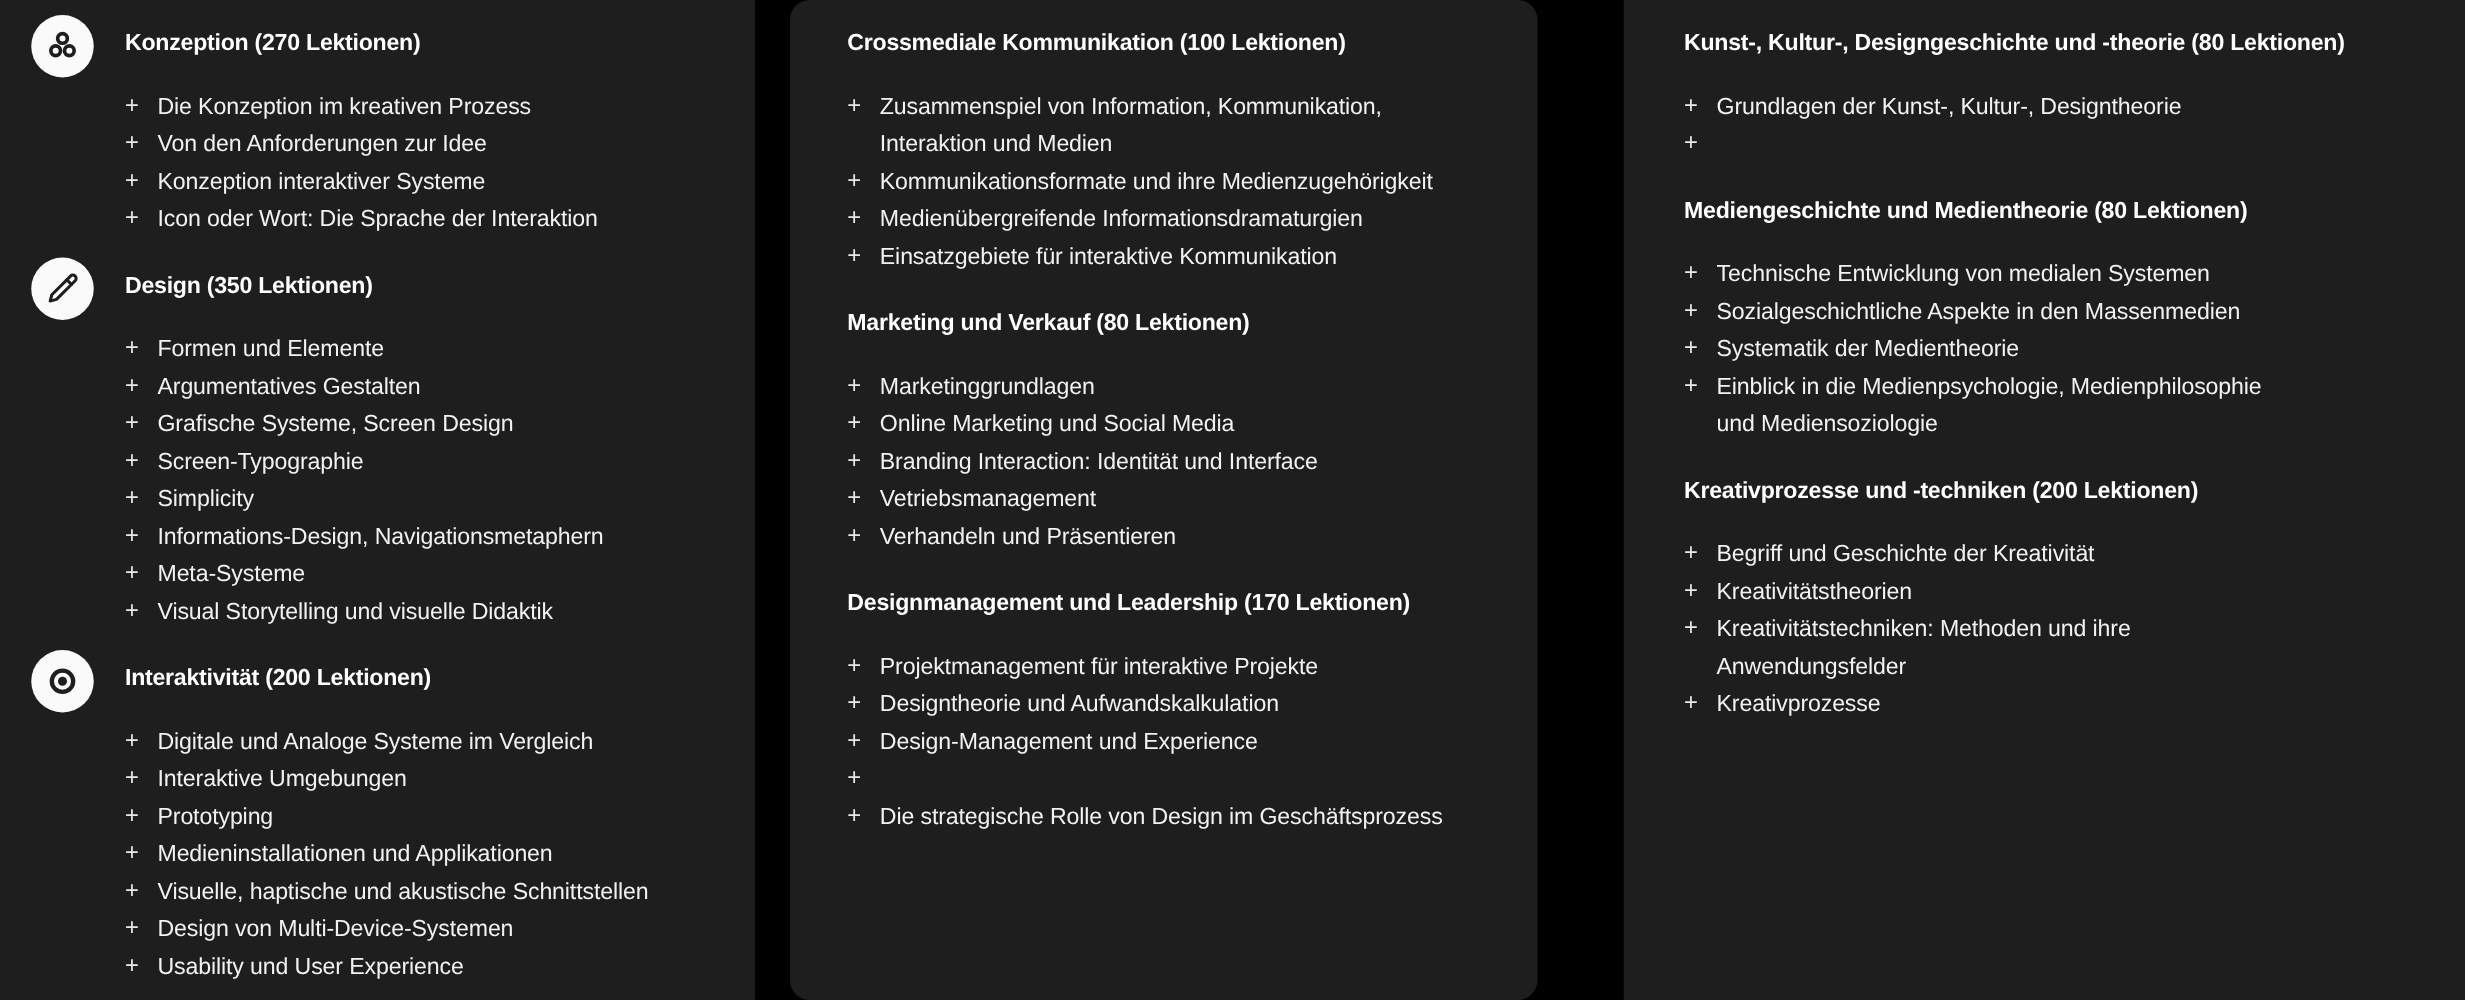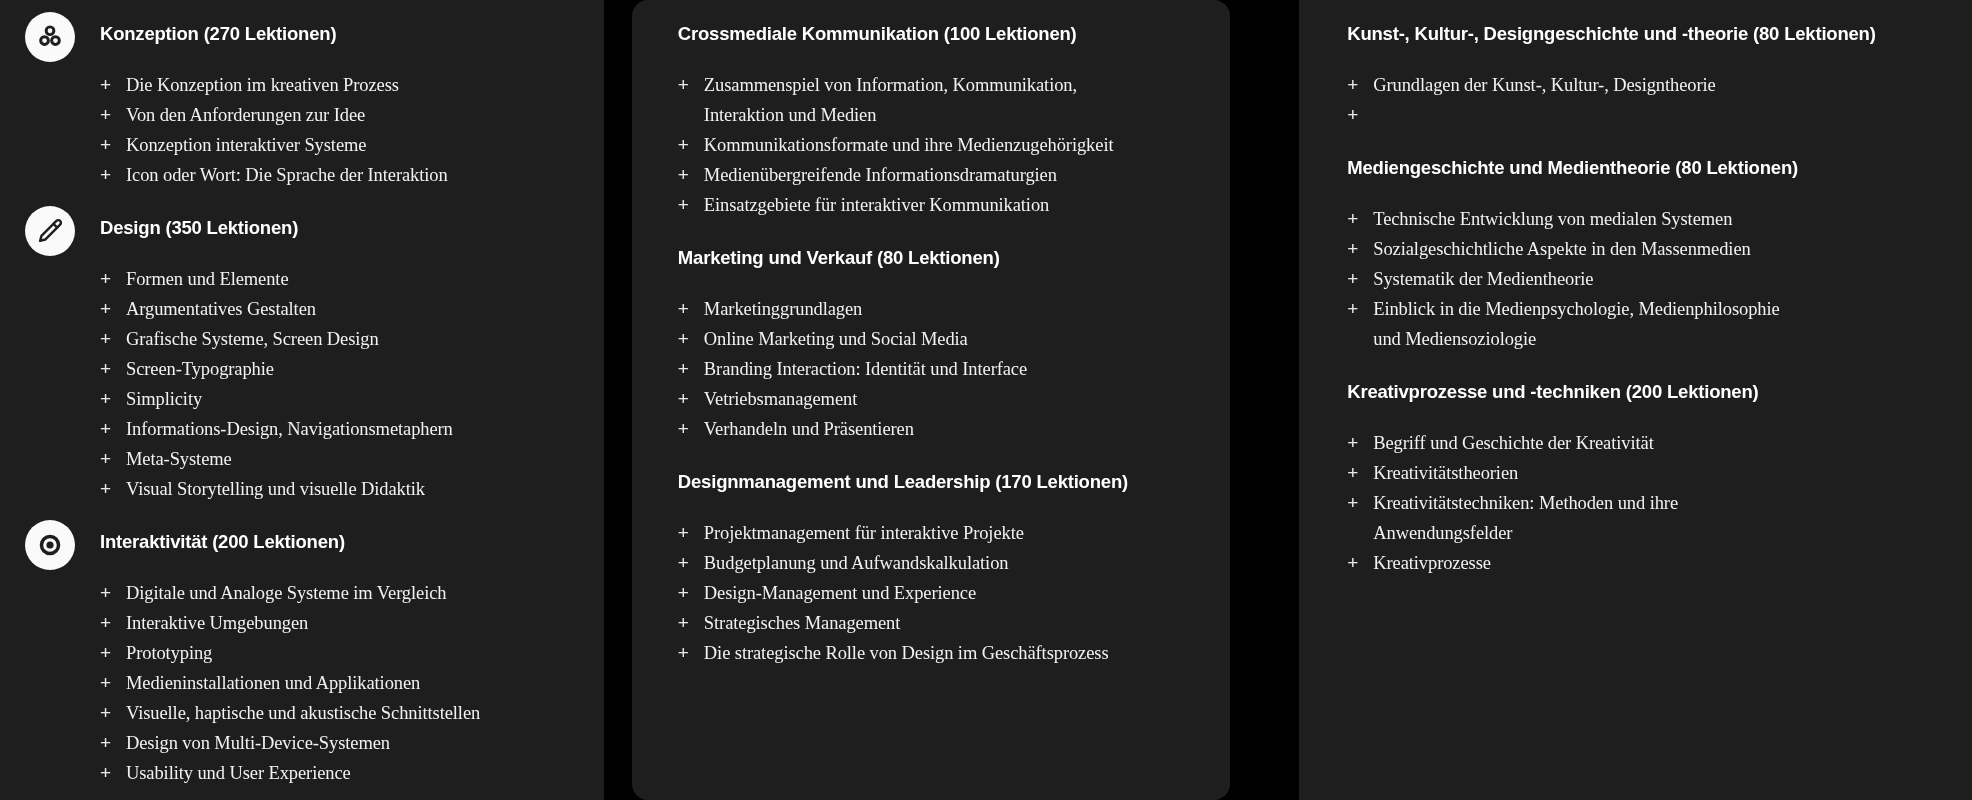--- a/index.html
+++ b/index.html
@@ -48,21 +48,20 @@
   .plus{
     width:26px;
     flex:0 0 26px;
     color:#e9e9e9;
     font-size:19px;
     line-height:30px;
   }
   .lesson-text{
     white-space:pre-line;
     letter-spacing:-0.1px;
-    font-family:Liberation Serif, serif;
   }
   .icon-badge{
     position:absolute;
     left:-75px;
     top:-8px;
     width:50px;height:50px;
     background:#fafafa;
     border-radius:50%;
     display:flex;align-items:center;justify-content:center;
   }
@@ -196,21 +195,21 @@
           <li class="lesson">
             <span class="plus">+</span>
             <span class="lesson-text">Kommunikationsformate und ihre Medienzugehörigkeit</span>
           </li>
           <li class="lesson">
             <span class="plus">+</span>
             <span class="lesson-text">Medienübergreifende Informationsdramaturgien</span>
           </li>
           <li class="lesson">
             <span class="plus">+</span>
-            <span class="lesson-text">Einsatzgebiete für interaktiver Kommunikation</span>
+            <span class="lesson-text">Einsatzgebiete für interaktive Kommunikation</span>
           </li>
         </ul>
       </section>
       <section class="section">
         <h2 class="sec-title">Marketing und Verkauf (80 Lektionen)</h2>
         <ul class="lessons">
           <li class="lesson">
             <span class="plus">+</span>
             <span class="lesson-text">Marketinggrundlagen</span>
           </li>
@@ -234,29 +233,28 @@
       </section>
       <section class="section">
         <h2 class="sec-title">Designmanagement und Leadership (170 Lektionen)</h2>
         <ul class="lessons">
           <li class="lesson">
             <span class="plus">+</span>
             <span class="lesson-text">Projektmanagement für interaktive Projekte</span>
           </li>
           <li class="lesson">
             <span class="plus">+</span>
-            <span class="lesson-text">Budgetplanung und Aufwandskalkulation</span>
+            <span class="lesson-text">Designtheorie und Aufwandskalkulation</span>
           </li>
           <li class="lesson">
             <span class="plus">+</span>
             <span class="lesson-text">Design-Management und Experience</span>
           </li>
           <li class="lesson">
             <span class="plus">+</span>
-            <span class="lesson-text">Strategisches Management</span>
           </li>
           <li class="lesson">
             <span class="plus">+</span>
             <span class="lesson-text">Die strategische Rolle von Design im Geschäftsprozess</span>
           </li>
         </ul>
       </section>
     </div>
   <div class="panel col2">
       <section class="section">

